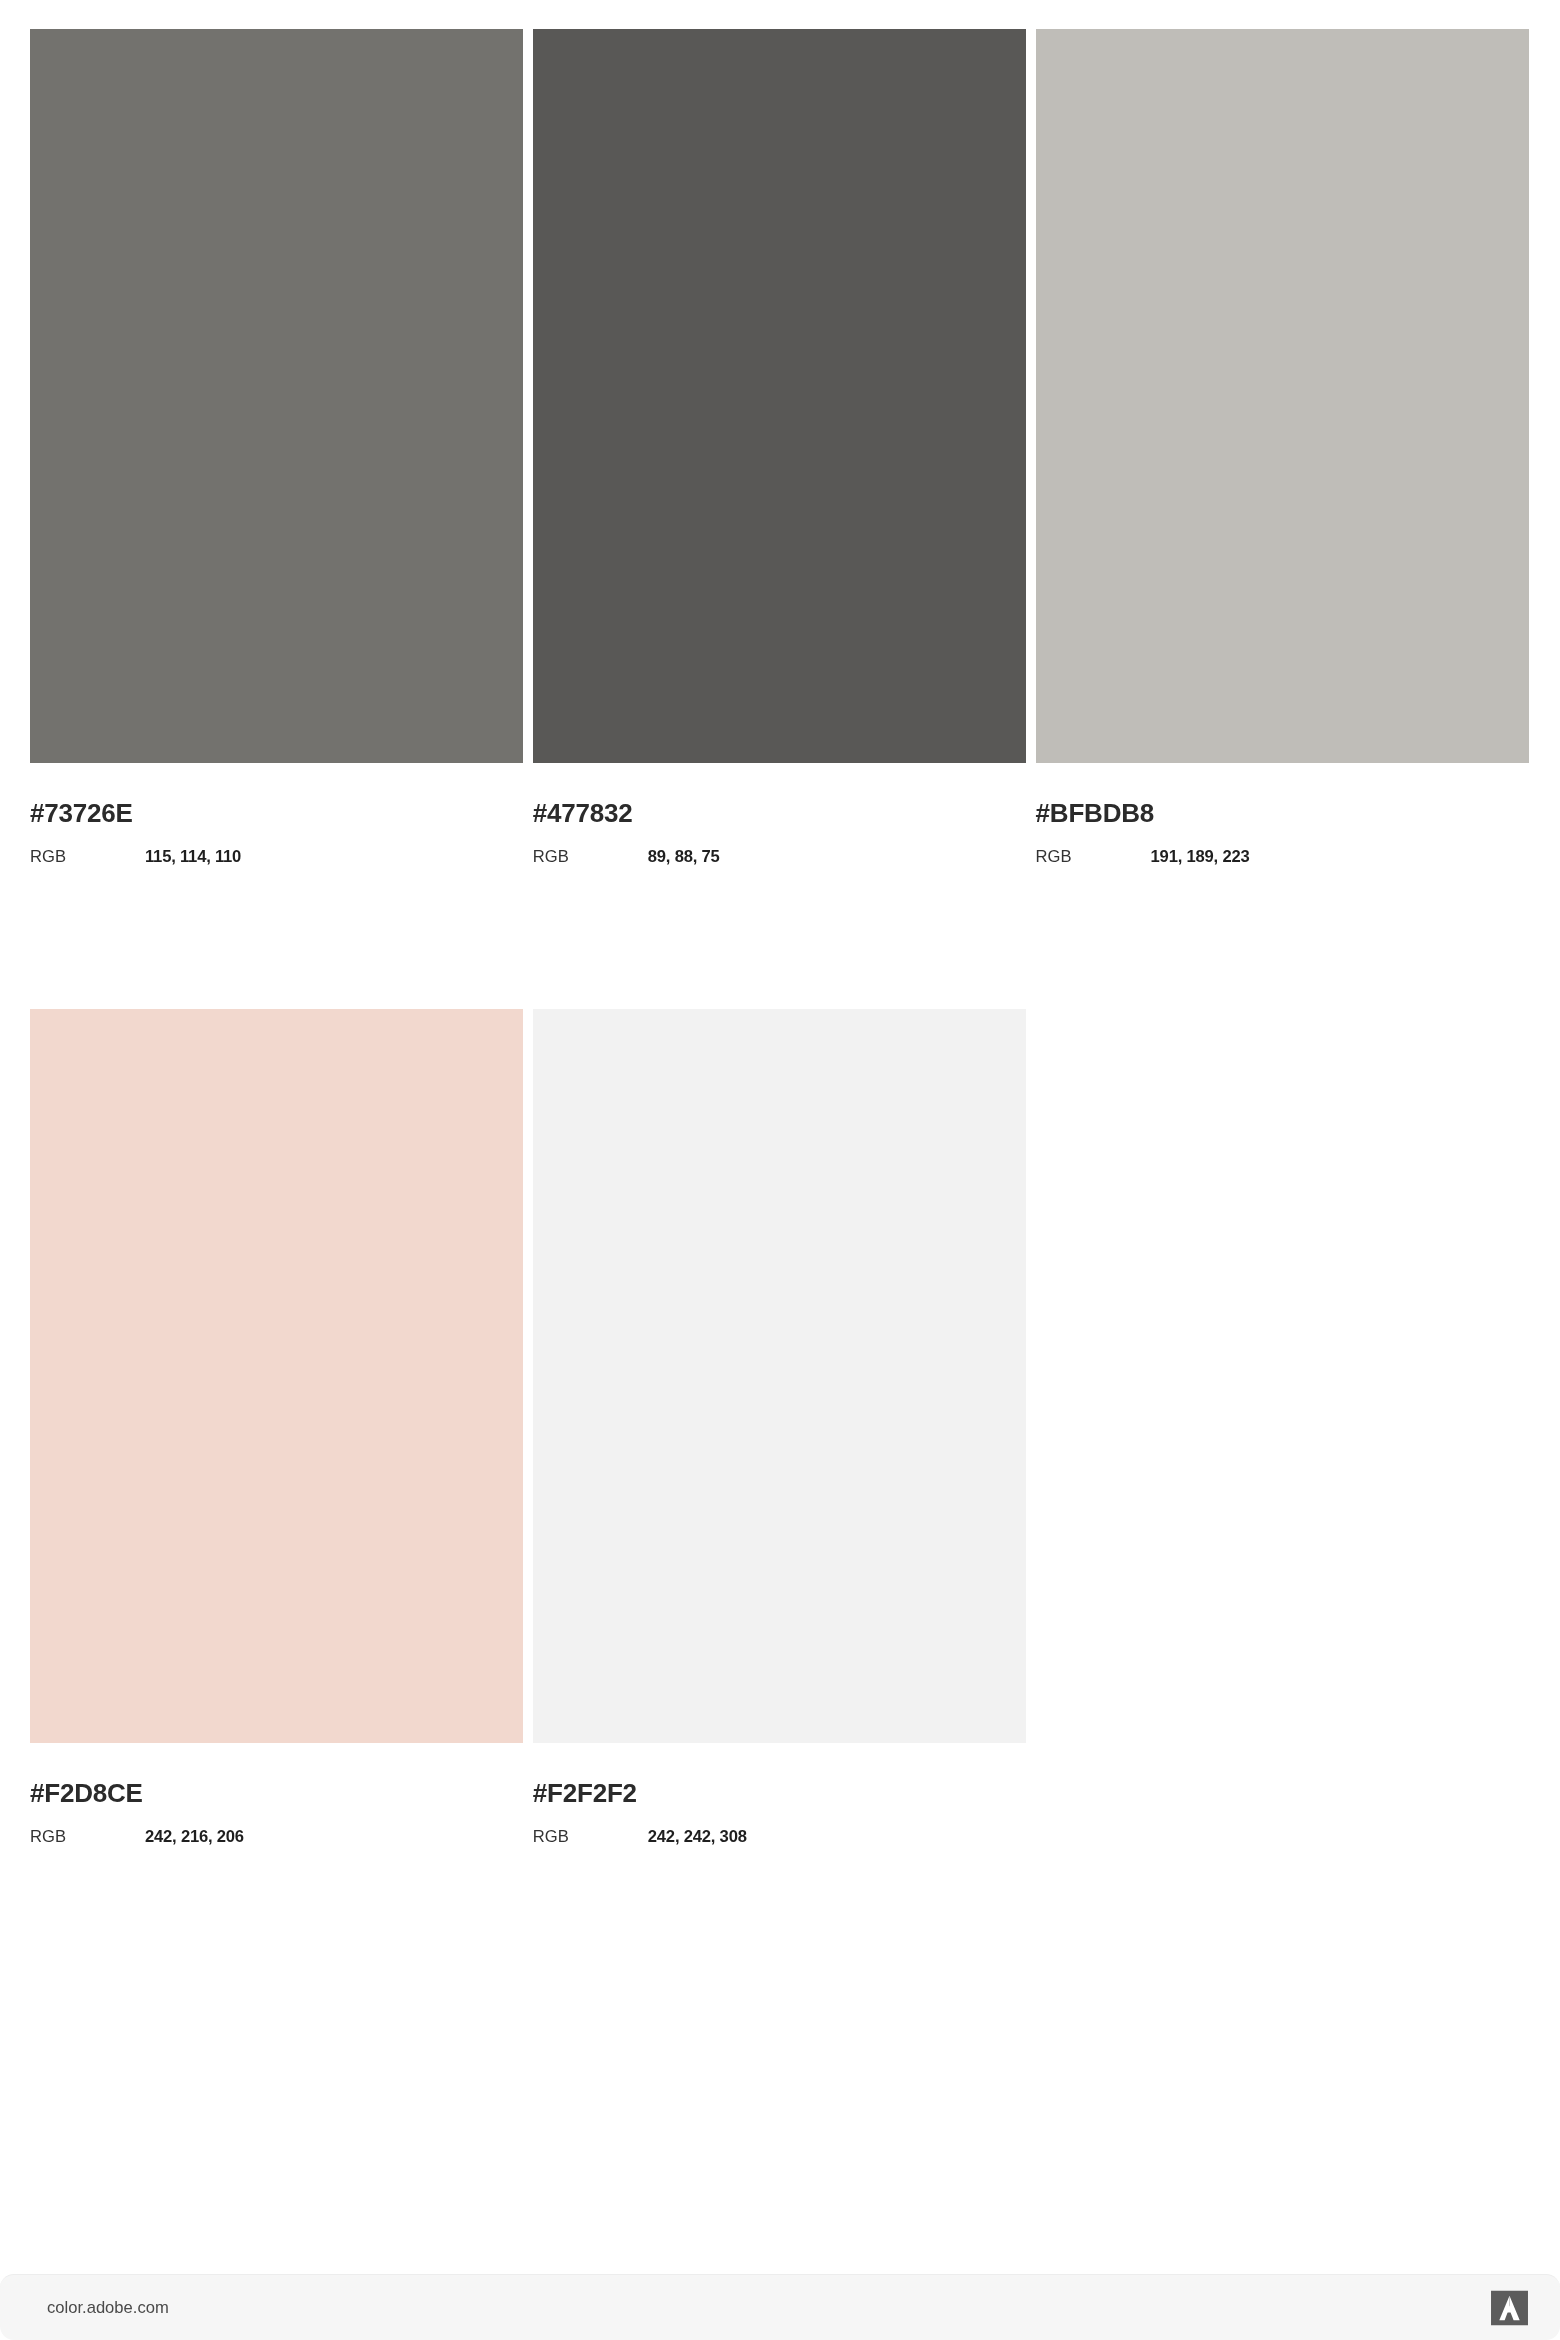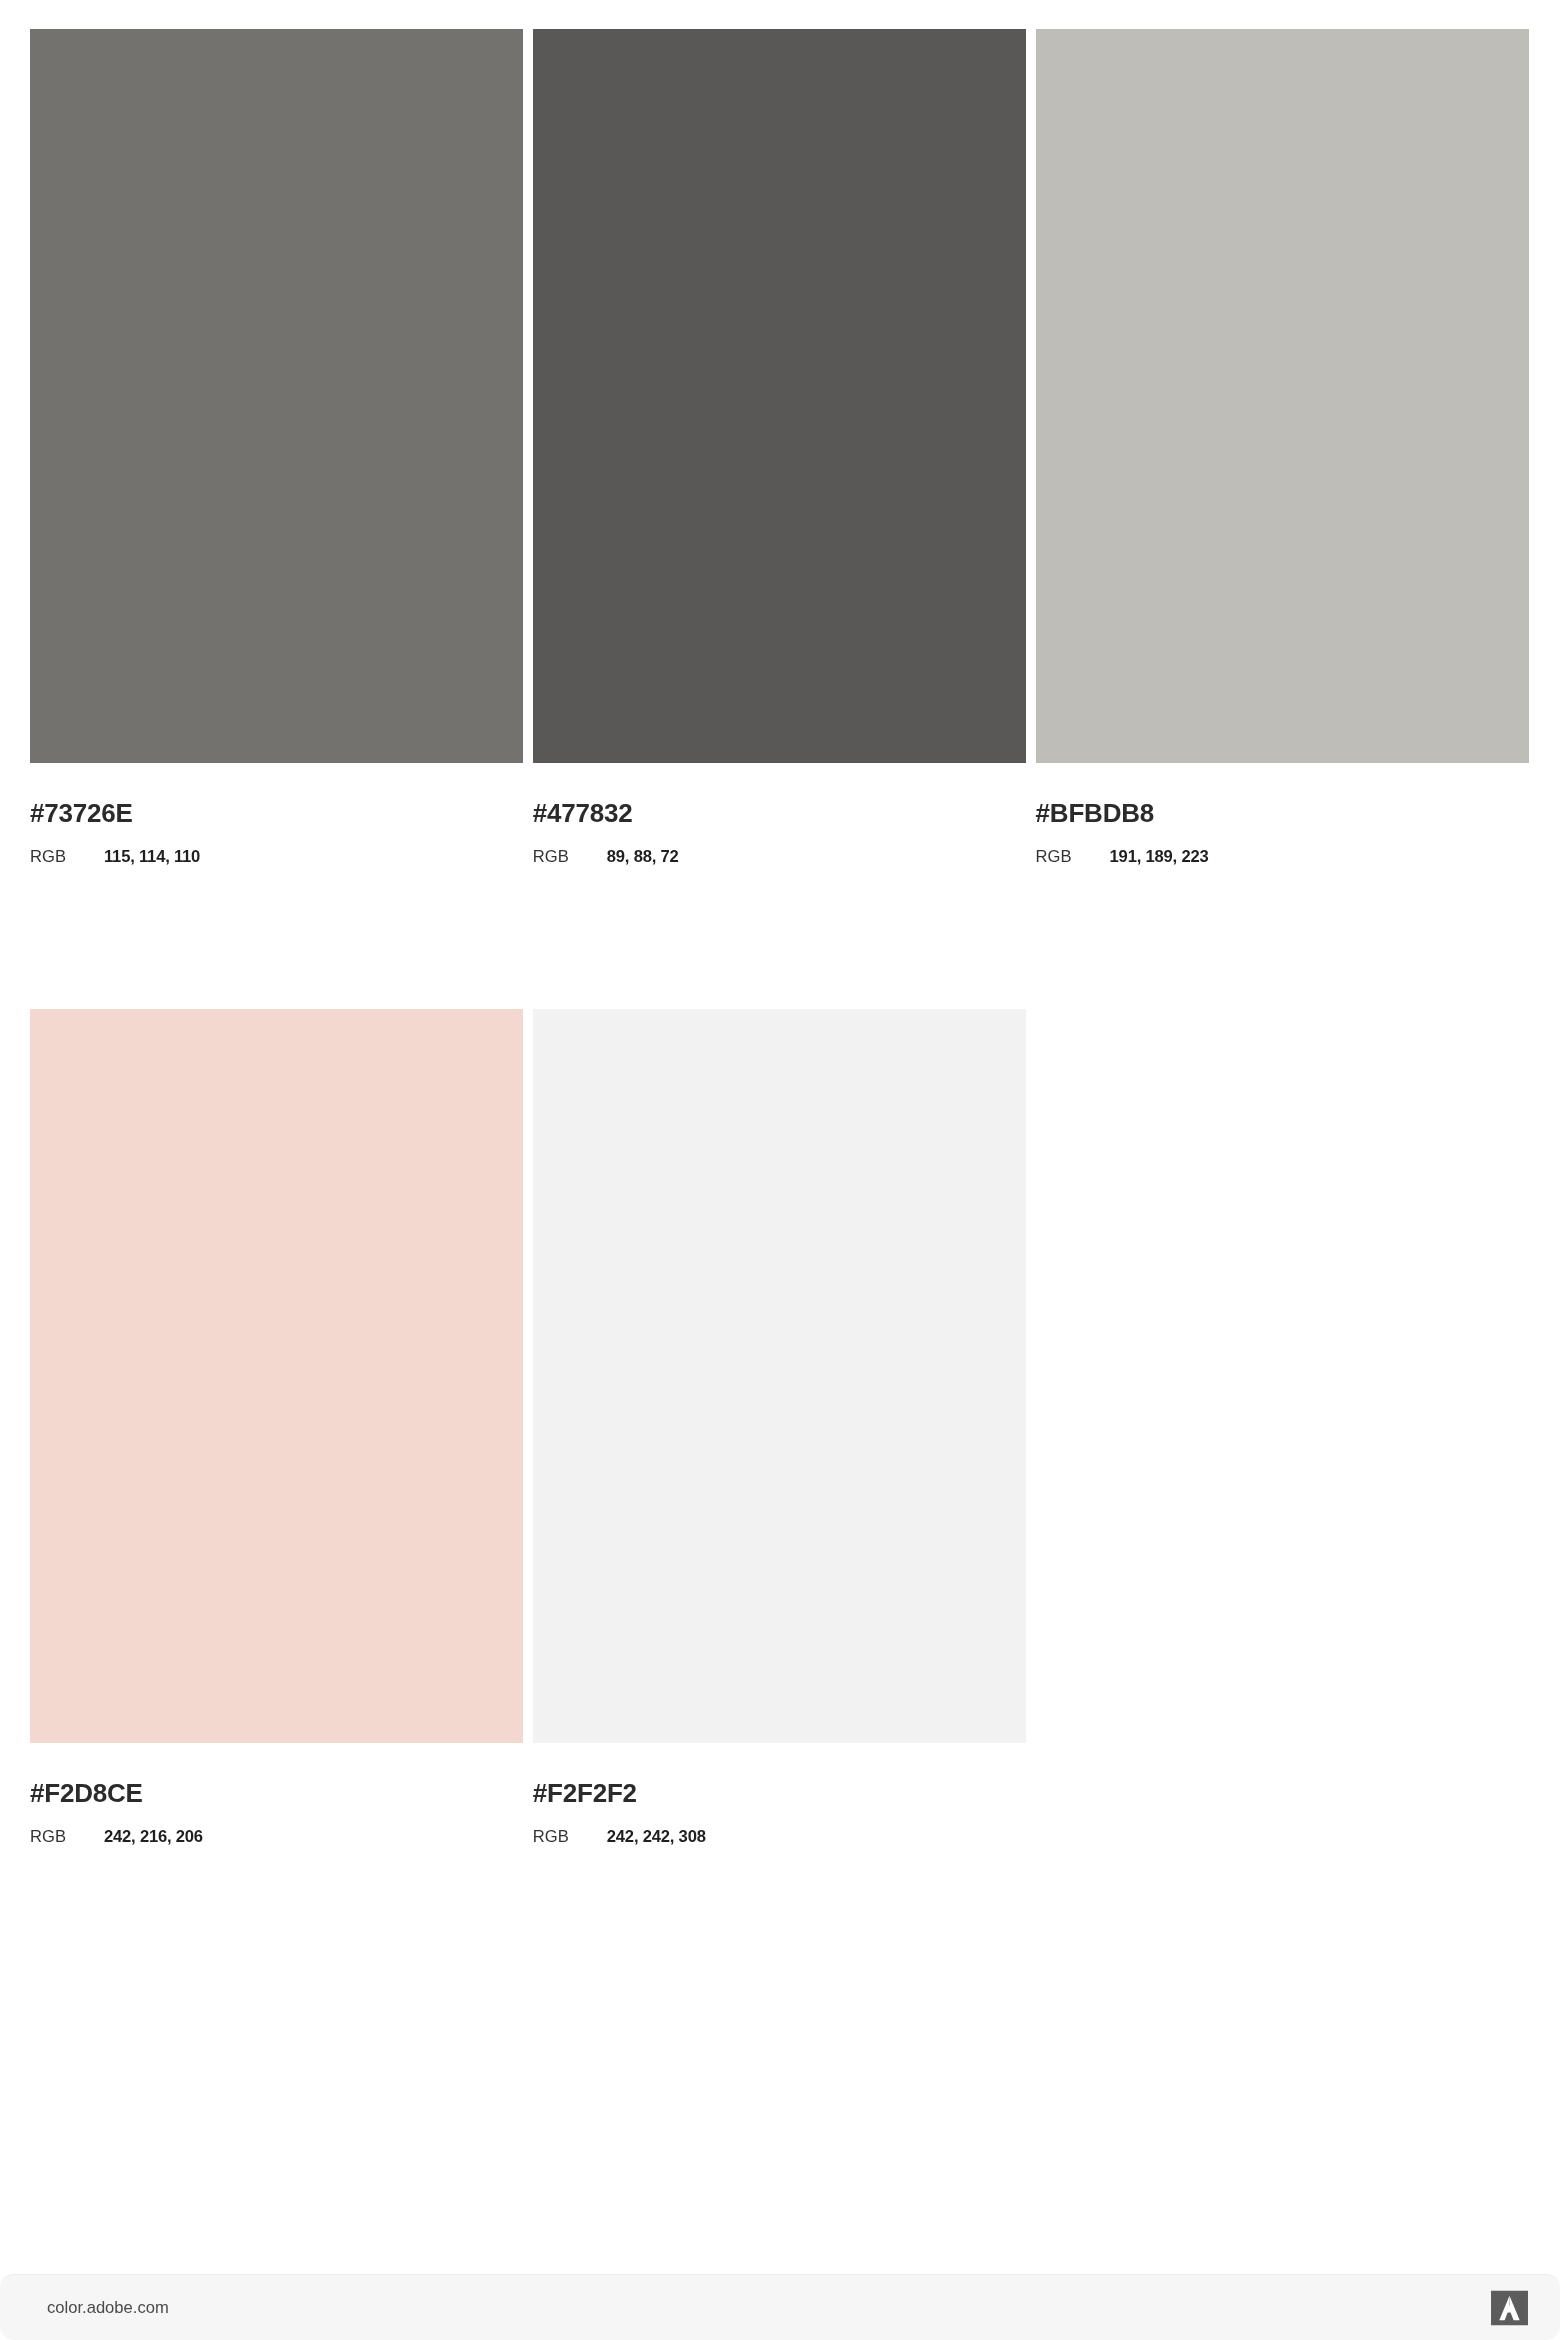--- a/index.html
+++ b/index.html
@@ -63,20 +63,21 @@
     margin-top: 37px;
     line-height: 1;
     display: block;
   }
 
   .swatch-rgb-row {
     margin-top: 23.4px;
     display: flex;
     align-items: baseline;
     line-height: 1;
+    gap: 41px;
   }
 
   .rgb-label {
     font-size: 16.6px;
     font-weight: normal;
     color: #333333;
     width: 74px;
     display: inline-block;
   }
 
@@ -141,21 +142,21 @@
         </div>
       </div>
     </div>
 
     <div class="swatch-cell">
       <div class="swatch-chip" style="background:#595856"></div>
       <div class="swatch-info">
         <span class="swatch-hex">#477832</span>
         <div class="swatch-rgb-row">
           <span class="rgb-label">RGB</span>
-          <span class="rgb-value">89, 88, 72</span>
+          <span class="rgb-value">89, 88, 75</span>
         </div>
       </div>
     </div>
 
     <div class="swatch-cell last-in-row">
       <div class="swatch-chip" style="background:#BFBDB8"></div>
       <div class="swatch-info">
         <span class="swatch-hex">#BFBDB8</span>
         <div class="swatch-rgb-row">
           <span class="rgb-label">RGB</span>

